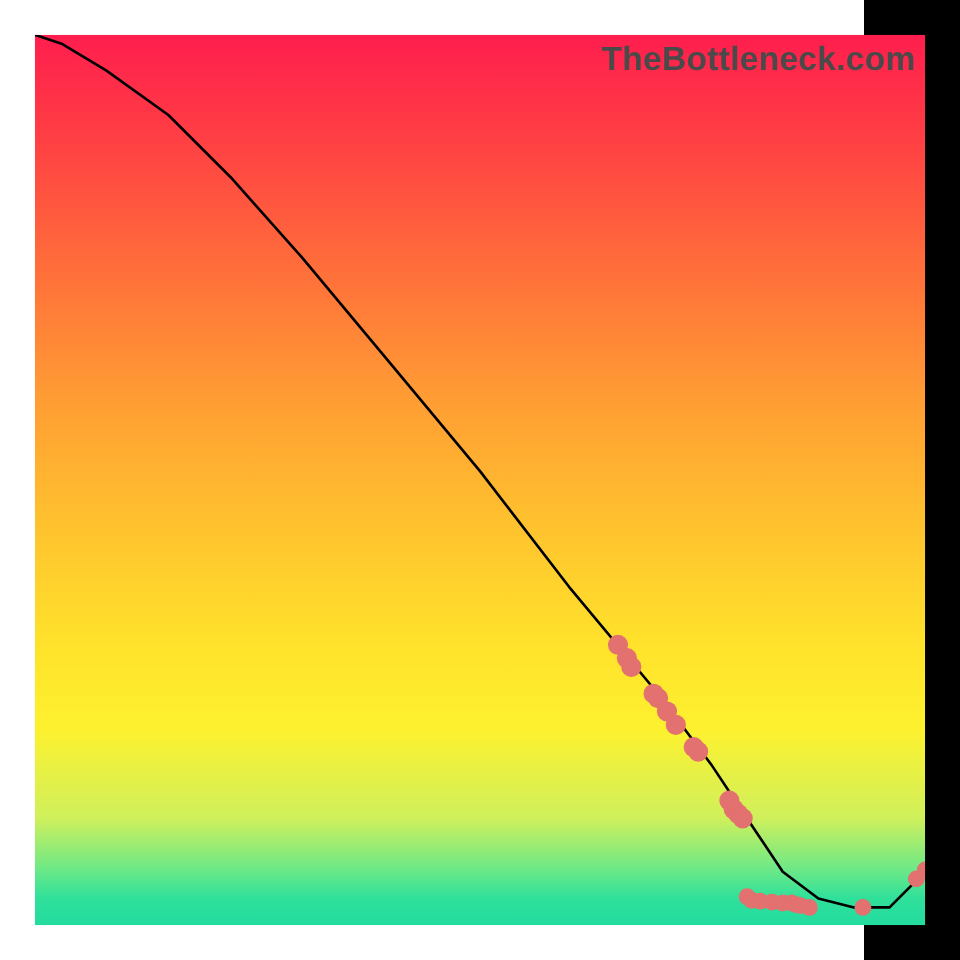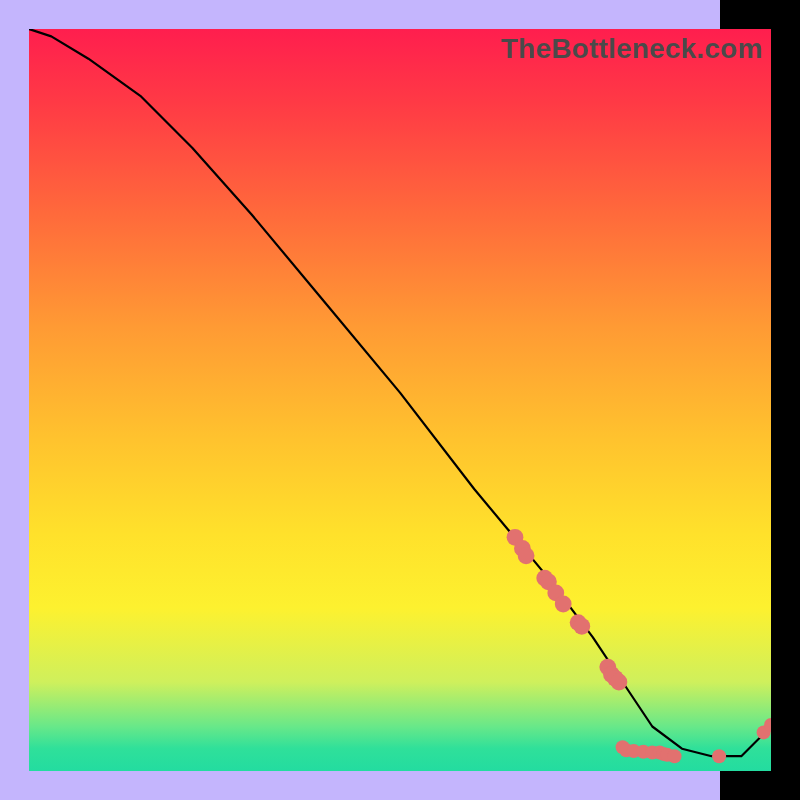--- a/index.html
+++ b/index.html
@@ -8,21 +8,21 @@
     width: 800px;
     height: 800px;
     overflow: hidden;
     background: #000;
     font-family: Arial, Helvetica, sans-serif;
   }
   .stage {
     position: relative;
     width: 720px;
     height: 800px;
-    background: #c4b5fd;
+    background: #ffffff;
   }
   .plot {
     position: absolute;
     left: 29px;
     top: 29px;
     width: 742px;
     height: 742px;
     overflow: hidden;
   }
   .gradient {

